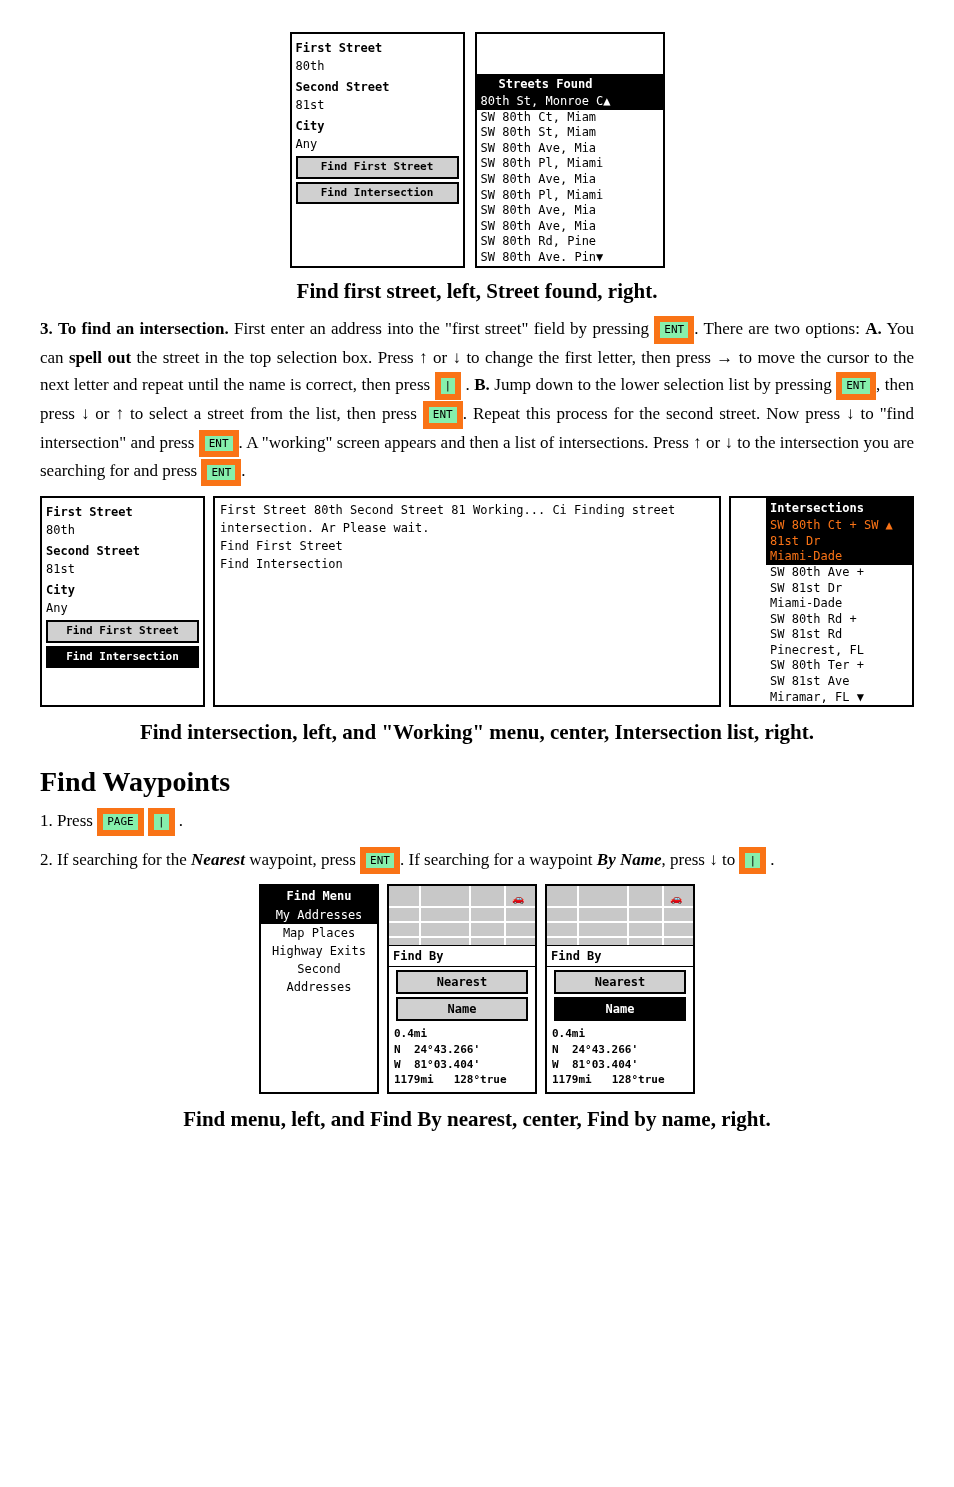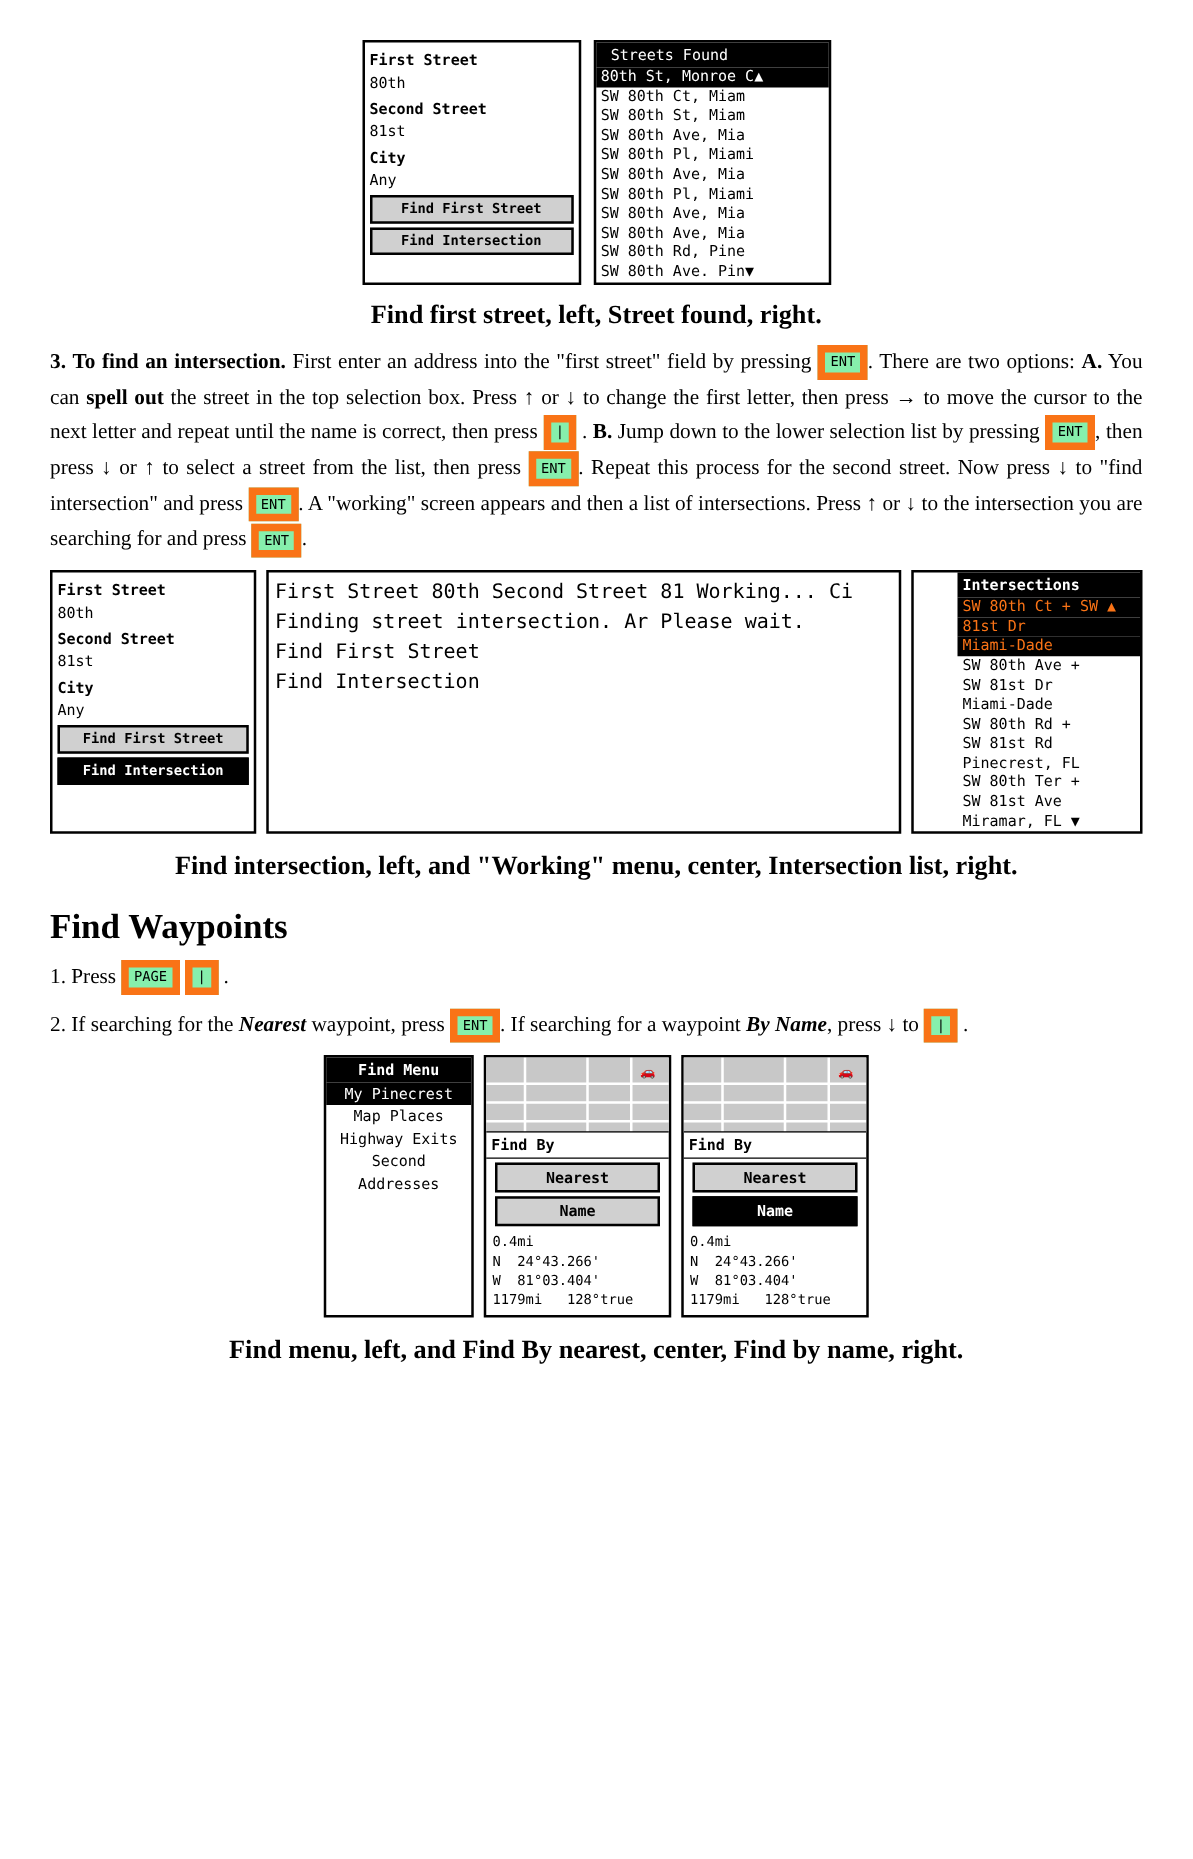--- a/index.html
+++ b/index.html
@@ -70,22 +70,23 @@
     .streets-found-box {
       border: 2px solid #000;
       font-family: monospace;
       font-size: 12px;
       min-width: 180px;
     }
 
     .streets-found-box .sf-header {
       background: #000;
       color: #fff;
-      font-weight: normal;
-      padding: 1px 12px;
+      font-weight: bold;
+      padding: 1px 22px;
+      margin-top: 40px;
     }
 
     .streets-found-box .sf-item {
       padding: 0 4px;
       line-height: 1.3;
       font-size: 12px;
     }
 
     .streets-found-box .sf-item.selected {
       background: #000;
@@ -154,21 +155,21 @@
 
     .intersection-box .int-item.selected {
       background: #000;
       color: #f97316;
     }
 
     
     .working-box {
       border: 2px solid #000;
       font-family: monospace;
-      font-size: 16px;
+      font-size: 12px;
       min-width: 160px;
     }
 
     .working-box .wb-body {
       padding: 3px 5px;
     }
 
     
     .section-title {
       font-size: 28px;
@@ -273,20 +274,21 @@
 
     .fb-btn.selected {
       background: #000;
       color: #fff;
     }
 
     .fb-coords {
       padding: 2px 5px 4px 5px;
       font-size: 11px;
       line-height: 1.4;
+      font-weight: bold;
     }
 
   </style>
 </head>
 <body>
 
 <div class="screenshot-row">
 
   <div class="screen-box" style="min-width:175px;">
     <div class="screen-body">
@@ -397,21 +399,21 @@
 </div>
 
 <div class="body-text">
   <span>2. If searching for the <i><b>Nearest</b></i> waypoint, press <span class="key-icon">ENT</span>. If searching for a waypoint <b><i>By Name</i></b>, press ↓ to <span class="key-icon">|</span> .</span>
 </div>
 
 <div class="bottom-panel">
 
   <div class="menu-box" style="min-width:120px;">
     <div class="menu-header">Find Menu</div>
-    <div class="menu-item selected">My Pinecrest</div>
+    <div class="menu-item selected">My Addresses</div>
     <div class="menu-item">Map Places</div>
     <div class="menu-item">Highway Exits</div>
     <div class="menu-item">Second</div>
     <div class="menu-item">Addresses</div>
   </div>
 
   <div class="findby-box" style="min-width:150px;">
     <div class="fb-map">
       <div class="fb-map-content">
         <div class="map-road-h" style="top:20px;"></div>

